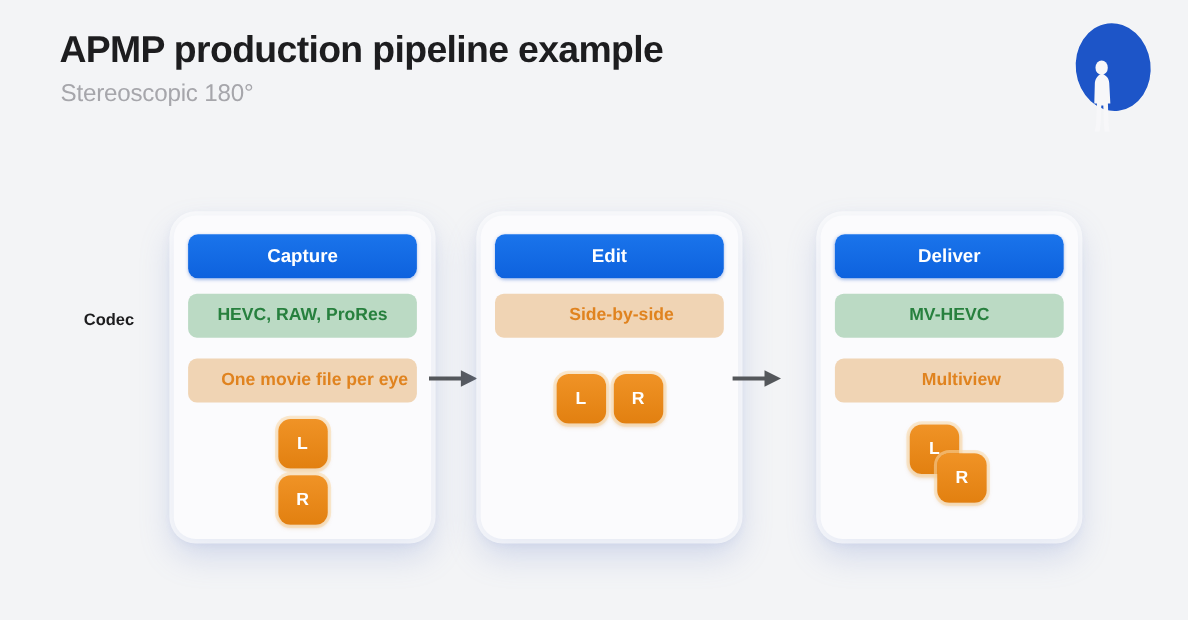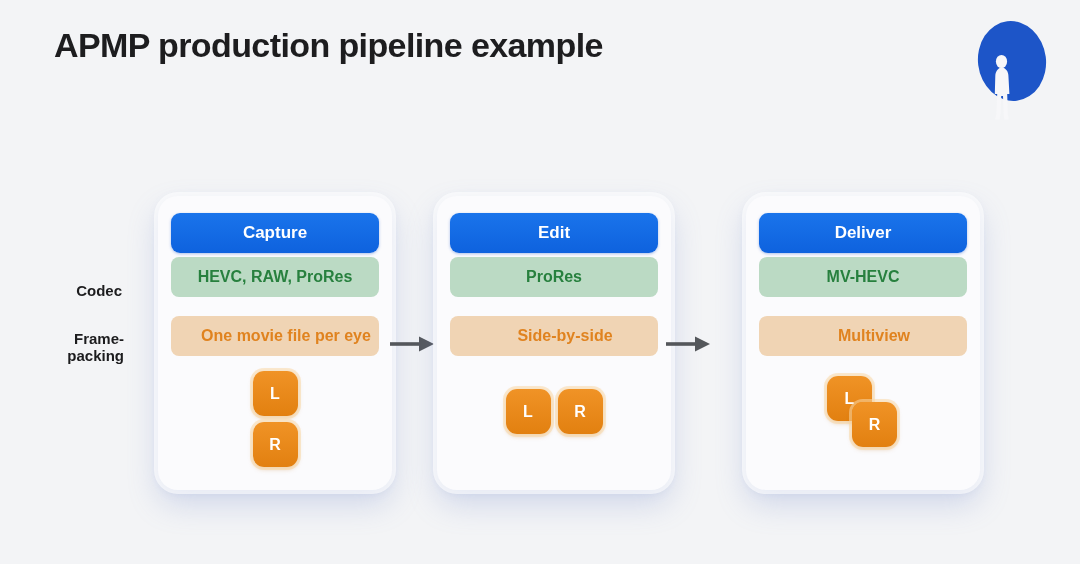--- a/index.html
+++ b/index.html
@@ -38,21 +38,21 @@
   .card.c2 { left:437px; }
   .card.c3 { left:746px; }
 
   .pill {
     height:40px; border-radius:8px;
     display:flex; align-items:center; justify-content:center;
     font-size:16px; font-weight:600;
   }
   .pill.head {
     background:linear-gradient(180deg,#1a74eb,#0e62de);
-    color:#ffffff; font-size:17px; margin-bottom:4px; border-radius:9px;
+    color:#ffffff; font-size:17px; margin-bottom:14px; border-radius:9px;
     box-shadow:0 1px 3px rgba(20,80,200,0.35);
     text-align:center;
   }
   .pill.codec  { background:#bbdac4; color:#27803e; margin-bottom:19px; }
   .pill.packing{ background:#f0d4b4; color:#e0831f;padding-left:22px; }
 
   .eye {
     width:45px; height:45px; border-radius:11px;
     background:linear-gradient(180deg,#f09326,#e28010);
     box-shadow:0 0 0 3px rgba(250,217,168,0.55), 0 2px 5px rgba(190,110,20,0.35);
@@ -79,56 +79,55 @@
     font-family:"Liberation Serif", serif;
     font-size:46px; color:rgba(236,148,170,0.42); letter-spacing:1px;
   }
 </style>
 </head>
 <body>
 
 <div class="slide">
 
   <div class="title">APMP production pipeline example</div>
+  <div class="subtitle">Stereoscopic 180°</div>
 
   <svg class="person-icon" width="82" height="112" viewBox="0 0 82 112" aria-hidden="true">
     <ellipse cx="39" cy="47" rx="34" ry="40" fill="#1d55c8" transform="rotate(-7 39 47)"></ellipse>
     <g fill="#f7f7f9">
       <ellipse cx="28.5" cy="47.5" rx="5.6" ry="6.6"></ellipse>
       <path d="M28.5 53
                C24.5 54.5 22.5 58 22.3 62
                L21.8 80 L24.2 80
                L23.4 100 L22.0 105.5 L26.6 105.5 L27.6 99 L28.2 82 L30.0 82
                L30.6 99 L31.2 105.5 L35.8 105.5 L34.8 100 L34.2 80 L36.4 80
                L35.4 61.5
                C35.2 57.5 33.0 54.2 28.5 53 Z"></path>
     </g>
   </svg>
 
   <div class="row-label codec">Codec</div>
-  <div class="row-label packing">Frame-packing</div>
 
   <div class="card c1">
     <div class="pill head">Capture</div>
     <div class="pill codec">HEVC, RAW, ProRes</div>
     <div class="pill packing">One movie file per eye</div>
     <div class="eyes-stacked">
       <div class="eye">L</div>
       <div class="eye">R</div>
     </div>
   </div>
 
   <svg class="flow-arrow a1" width="46" height="18" viewBox="0 0 46 18" aria-hidden="true">
     <path d="M1 9 H32" stroke="#54575b" stroke-width="3.6" fill="none"></path>
     <path d="M30 1.5 L45 9 L30 16.5 Z" fill="#54575b"></path>
   </svg>
 
   <div class="card c2">
     <div class="pill head">Edit</div>
-    <div class="pill codec">ProRes</div>
     <div class="pill packing">Side-by-side</div>
     <div class="eyes-sbs">
       <div class="eye">L</div>
       <div class="eye">R</div>
     </div>
   </div>
 
   <svg class="flow-arrow a2" width="46" height="18" viewBox="0 0 46 18" aria-hidden="true">
     <path d="M1 9 H32" stroke="#54575b" stroke-width="3.6" fill="none"></path>
     <path d="M30 1.5 L45 9 L30 16.5 Z" fill="#54575b"></path>

